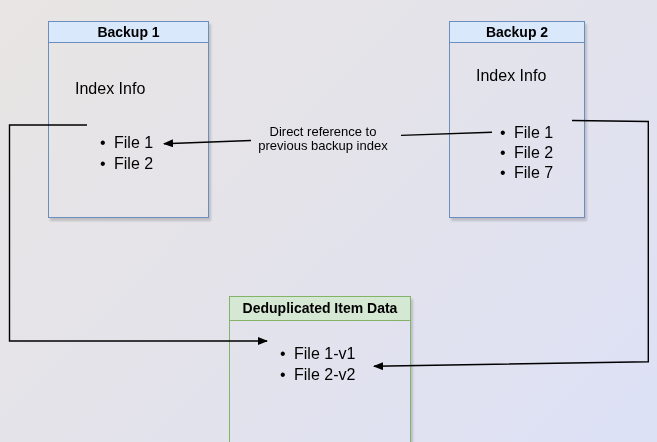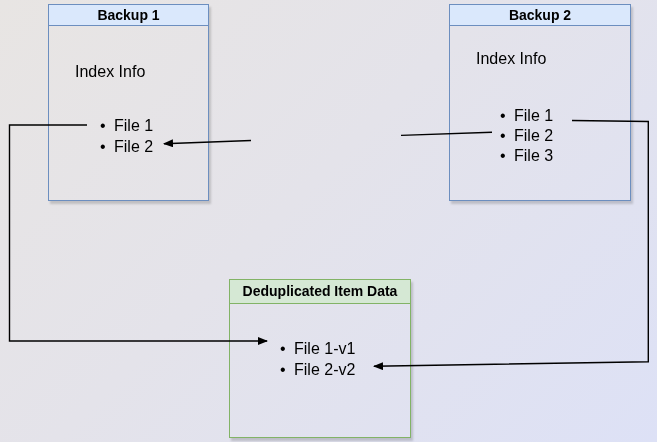--- a/index.html
+++ b/index.html
@@ -10,47 +10,48 @@
     background:linear-gradient(135deg, #e8e5e3 0%, #e4e3ea 45%, #dde1f6 100%);
     font-family:"Liberation Sans","DejaVu Sans",sans-serif;
     color:#000;
   }
   .node {
     position:absolute;
     box-sizing:border-box;
     border:1px solid;
     background:transparent;
     box-shadow:2px 3px 2px rgba(0,0,0,0.16);
+    margin-top:17px;
   }
   .node.blue  { border-color:#6c8ebf; }
   .node.green { border-color:#82b366; }
   .node-header {
     text-align:center;
     font-weight:bold;
     font-size:14px;
     border-bottom:1px solid;
   }
   .blue  > .node-header { background:#dae8fc; border-color:#6c8ebf; height:20px; line-height:20px; }
   .green > .node-header { background:#d5e8d4; border-color:#82b366; height:23px; line-height:23px; }
 
   #backup1 { left:48px;  top:4px;   width:161px; height:197px; }
-  #backup2 { left:449px; top:4px;   width:182px; height:197px; }
+  #backup2 { left:449px; top:4px;   width:136px; height:197px; }
   #dedup   { left:229px; top:279px; width:182px; height:159px; }
 
   .subtitle { position:absolute; font-size:16px; line-height:16px; white-space:nowrap; }
   #backup1 .subtitle { left:26px; top:59px; }
   #backup2 .subtitle { left:26px; top:46px; }
 
   .file-list { position:absolute; margin:0; padding:0; list-style:none; font-size:16px; }
   .file-list li { position:relative; padding-left:15px; line-height:21px; white-space:nowrap; }
   .file-list li::before { content:"\2022"; position:absolute; left:1px; }
   #backup1 .file-list { left:50px; top:110px; }
   #backup2 .file-list { left:49px; top:101px; }
   #backup2 .file-list li { line-height:20px; }
-  #dedup   .file-list { left:49px; top:58px; }
+  #dedup   .file-list { left:49px; top:46px; }
 
   .edges {
     position:absolute; left:0; top:0;
     z-index:5; pointer-events:none;
   }
   .edges path.line { stroke:#000; stroke-width:1.4; fill:none; }
 
   .edge-label {
     position:absolute; z-index:6;
     left:237px; top:125px; width:172px;
@@ -71,32 +72,36 @@
       <li>File 2</li>
     </ul>
   </div>
 
   <div class="node blue" id="backup2">
     <div class="node-header">Backup 2</div>
     <div class="subtitle">Index Info</div>
     <ul class="file-list">
       <li>File 1</li>
       <li>File 2</li>
-      <li>File 3</li>
+      <li>File 7</li>
     </ul>
   </div>
 
   <div class="node green" id="dedup">
     <div class="node-header">Deduplicated Item Data</div>
     <ul class="file-list">
       <li>File 1-v1</li>
       <li>File 2-v2</li>
     </ul>
   </div>
 
+  <div class="edge-label">
+    <span>Direct reference to</span><br>
+    <span>previous backup index</span>
+  </div>
 
   <svg class="edges" width="657" height="442" viewBox="0 0 657 442">
     <defs>
       <marker id="arrowhead" markerUnits="userSpaceOnUse" markerWidth="12" markerHeight="10" refX="9" refY="4" orient="auto">
         <path d="M0,0 L10,4 L0,8 Z" fill="#000"></path>
       </marker>
     </defs>
     <path class="line" marker-end="url(#arrowhead)" d="M87 125 L9.5 125 L9.5 341 L267 341"></path>
     <path class="line" marker-end="url(#arrowhead)" d="M572 120.5 L648.3 121.5 L648.3 361.7 L374 366.3"></path>
     <path class="line" d="M492 132.3 L401 135.4"></path>

